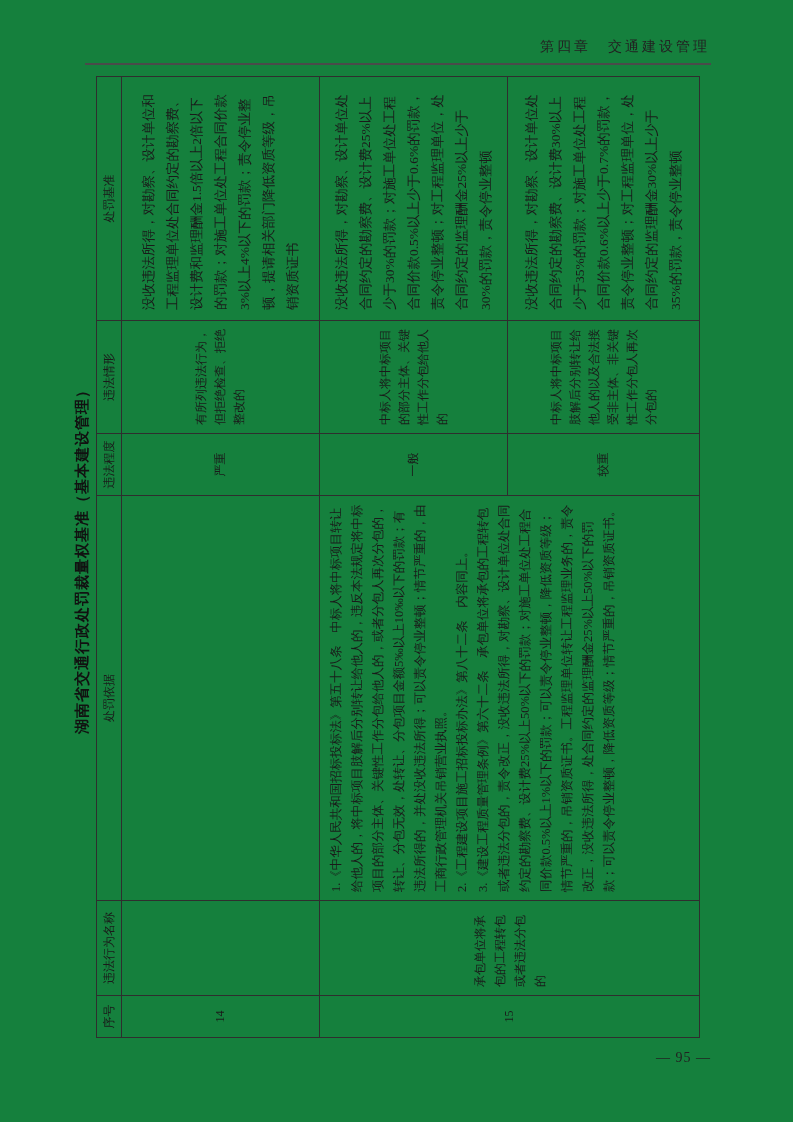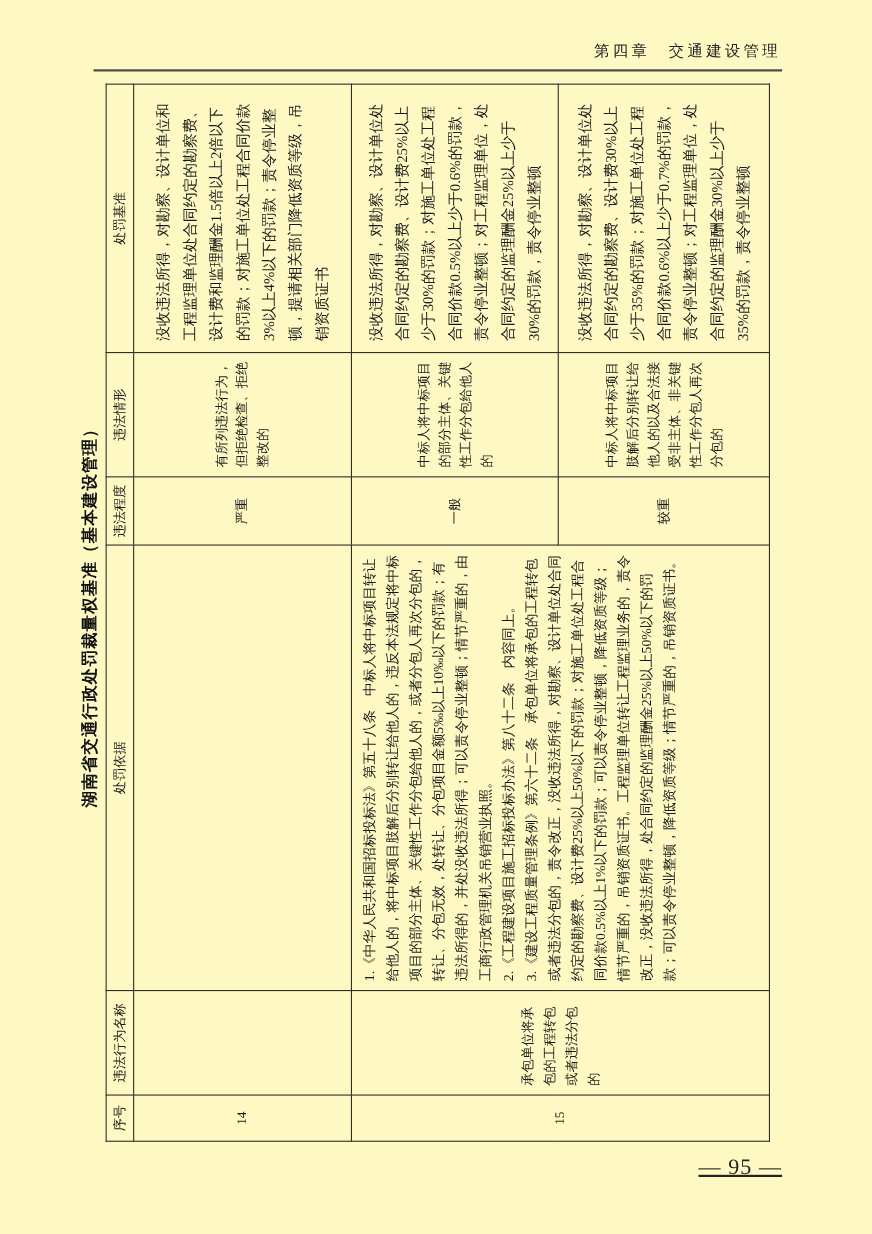--- a/index.html
+++ b/index.html
@@ -1,22 +1,22 @@
 <!DOCTYPE html>
 <html><head>
 <meta charset="utf-8">
 <style>
   html,body{margin:0;padding:0;background:#e8e8e6;}
-  .page{position:relative;width:793px;height:1122px;background:#fef9c3;margin:0 auto;overflow:hidden;
+  .page{position:relative;width:793px;height:1122px;background:#15803d;margin:0 auto;overflow:hidden;
         font-family:"Liberation Serif",serif;color:#1c1c1c;}
   .chapter-header{position:absolute;top:38px;left:85px;width:625px;text-align:right;
         font-size:14px;letter-spacing:3px;color:#222;}
   .header-rule{position:absolute;top:63px;left:85px;width:626px;height:2px;background:#4a4a4a;}
   .folio{position:absolute;top:1050px;left:85px;width:626px;text-align:right;
-        font-size:20px;color:#222;letter-spacing:1px;text-decoration:underline;}
+        font-size:14px;color:#222;letter-spacing:1px;}
 
   
   .rot-wrap{position:absolute;left:-90px;top:238px;width:960px;height:640px;
         transform:rotate(-90deg);transform-origin:center center;}
   .table-title{height:26px;line-height:24px;text-align:center;font-weight:bold;
         font-size:15px;letter-spacing:1px;color:#111;}
   table.law{width:960px;border-collapse:collapse;table-layout:fixed;}
   table.law td,table.law th{border:1px solid #2e2e2e;color:#1a1a1a;
         font-family:"Liberation Serif",serif;font-weight:normal;overflow:hidden;}
   tr.hrow{height:25px;}

